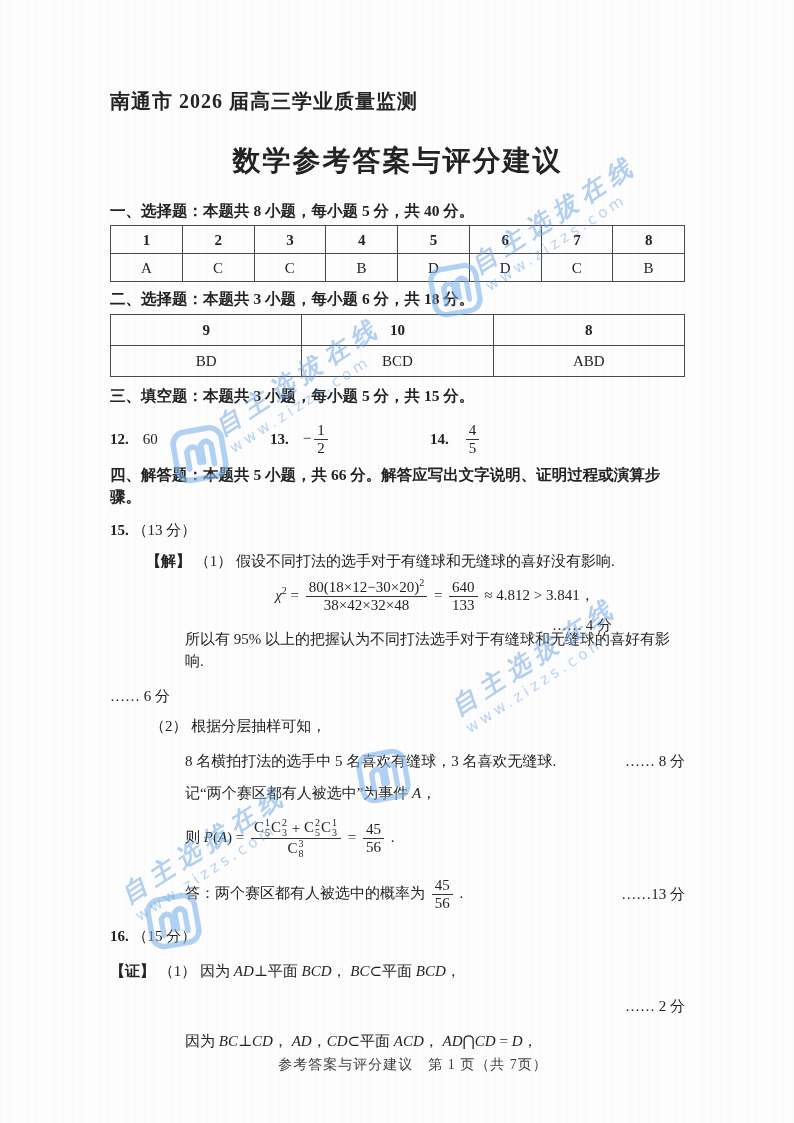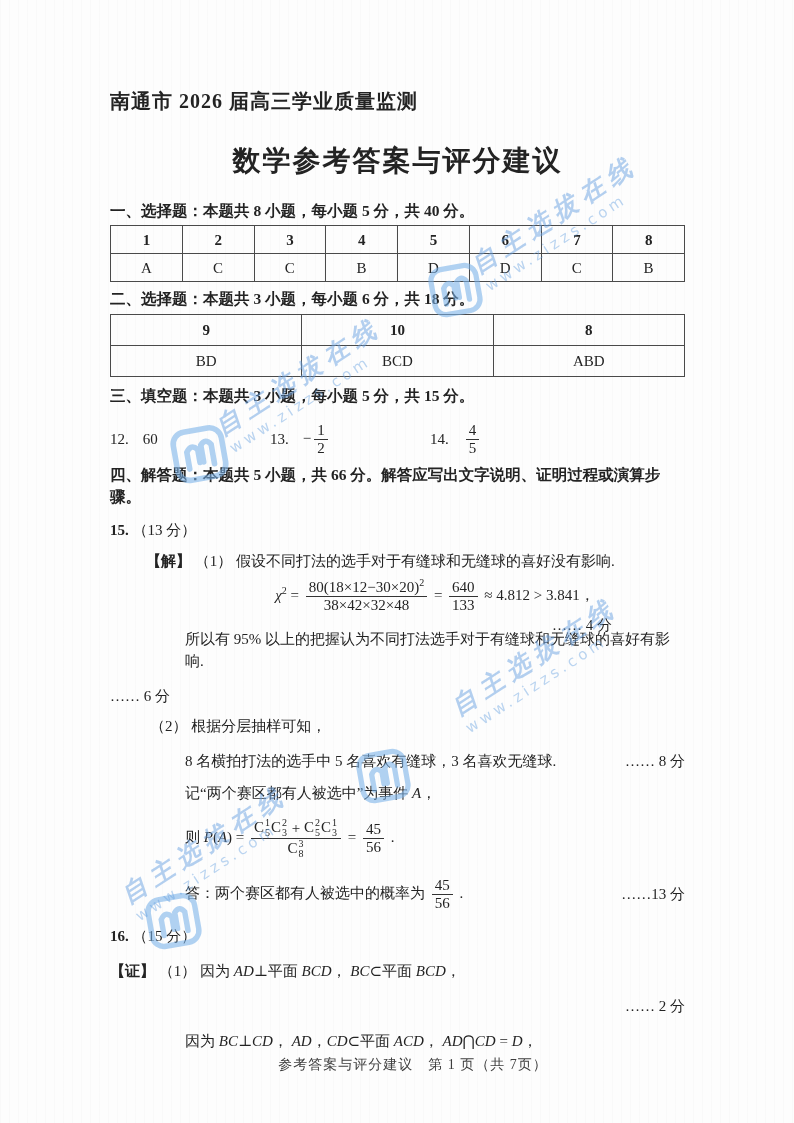--- a/index.html
+++ b/index.html
@@ -16,21 +16,21 @@
   .sec{font-weight:bold; font-size:15.5px;}
   .s1{margin-top:21px;} .s2{margin-top:6px;} .s3{margin-top:8px;} .s4{margin-top:2px;}
   table{border-collapse:collapse; width:100%; table-layout:fixed;}
   .t1{margin-top:3px;} .t2{margin-top:4px;}
   td{border:1px solid #4a4a4a; text-align:center; font-size:15px; padding:0;}
   .t1 td{height:27px;} .t2 td{height:30px;}
   td.b{font-weight:bold;}
   .fillrow{margin-top:9px; height:46px; display:flex; align-items:center;}
   .fill-item{display:flex; align-items:center;}
   .fi12{width:160px;} .fi13{width:160px;}
-  .qnum{font-weight:normal; margin-right:14px;}
+  .qnum{font-weight:bold; margin-right:14px;}
   .b{font-weight:bold;}
   .row{display:flex; align-items:center;}
   .ind1{padding-left:75px;} .ind2{padding-left:40px;}
   .score{margin-left:auto; white-space:nowrap;}
   .score4{margin-right:73px;}
   .right{text-align:left;}
   .mt-q15head{margin-top:11px;} .mt-line1{margin-top:9px;margin-left:36px;}
   .mt-formula{margin-top:7px; height:48px; align-items:center;flex-direction:column;}
   .mt-line2{margin-top:1px;} .mt-score6{margin-top:13px;}
   .mt-part2{margin-top:8px;} .mt-line4{margin-top:13px;}

